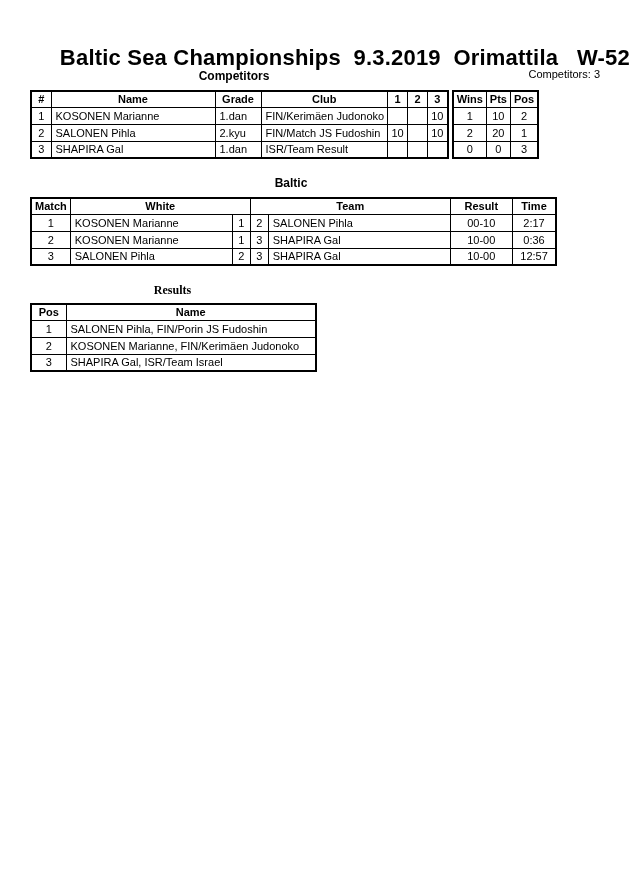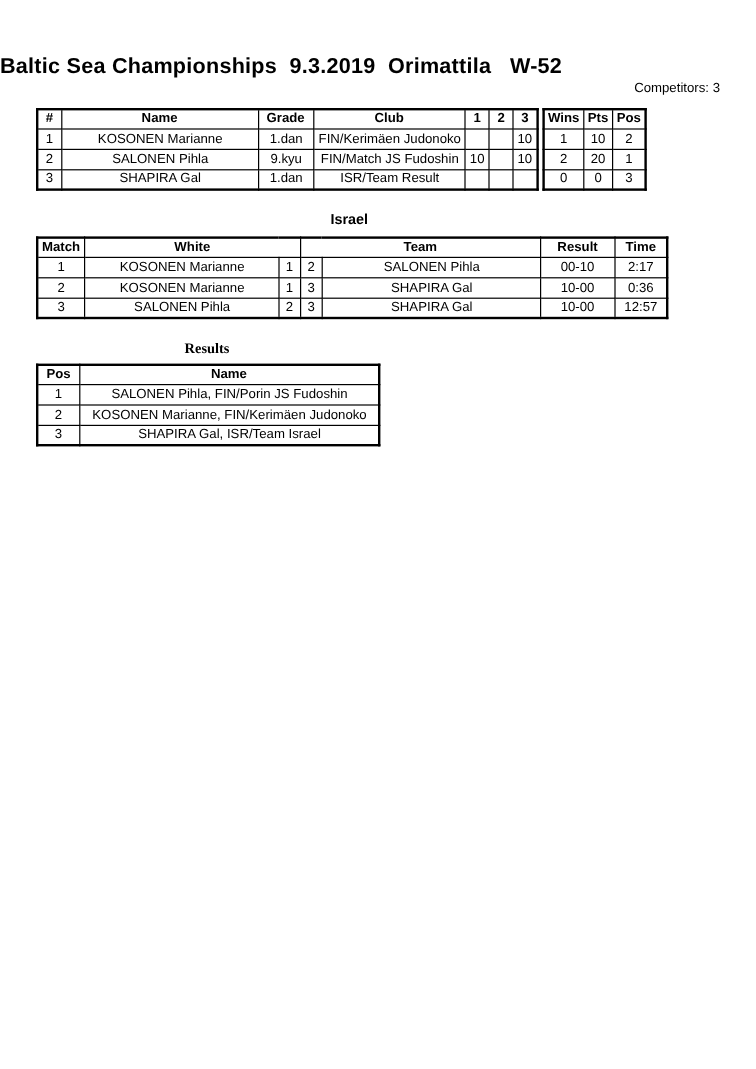--- a/index.html
+++ b/index.html
@@ -7,21 +7,21 @@
   body {
     width:630px; height:891px;
     font-family:"Liberation Sans", sans-serif;
     color:#000;
     overflow:hidden;
   }
   .page { position:relative; width:630px; height:891px; background:#fff; }
 
   .doc-title {
     position:absolute; top:45px; left:0; width:630px;
-    text-align:left; font-size:18px; font-weight:bold;
+    text-align:right; font-size:22px; font-weight:bold;
     white-space:pre; letter-spacing:0.2px;
   }
   .comp-count {
     position:absolute; top:68px; right:30px;
     font-size:11px;
   }
   .section-title {
     position:absolute; font-size:12px; font-weight:bold; text-align:center;
   }
   #competitors-title { top:69px; left:30px; width:408px; }
@@ -35,31 +35,32 @@
 
   table { border-collapse:collapse; border:2px solid #000; table-layout:fixed; background:#fff; }
   th, td {
     border:1px solid #000;
     font-size:11px; height:17px;
     padding:0 3px;
     vertical-align:middle;
     overflow:hidden; white-space:nowrap;
   }
   th { font-weight:bold; text-align:center; height:16px; }
-  td.l { text-align:center; padding-left:4px; }
+  td.l { text-align:left; padding-left:4px; }
   td.c { text-align:center; }
 </style>
 </head>
 <body>
 
 <div class="page">
 
   <div class="doc-title">Baltic Sea Championships  9.3.2019  Orimattila   W-52</div>
   <div class="comp-count">Competitors: 3</div>
 
+  <div class="section-title" id="competitors-title">Competitors</div>
 
   <div class="tbl-wrap" id="competitors-wrap">
     <table>
       <colgroup>
         <col style="width:20px">
           <col style="width:164px">
           <col style="width:46px">
           <col style="width:124px">
           <col style="width:20px">
           <col style="width:20px">
@@ -82,21 +83,21 @@
           <td class="l">KOSONEN Marianne</td>
           <td class="l">1.dan</td>
           <td class="l">FIN/Kerimäen Judonoko</td>
           <td class="c"></td>
           <td class="c"></td>
           <td class="c">10</td>
         </tr>
         <tr>
           <td class="c">2</td>
           <td class="l">SALONEN Pihla</td>
-          <td class="l">9.kyu</td>
+          <td class="l">2.kyu</td>
           <td class="l">FIN/Match JS Fudoshin</td>
           <td class="c">10</td>
           <td class="c"></td>
           <td class="c">10</td>
         </tr>
         <tr>
           <td class="c">3</td>
           <td class="l">SHAPIRA Gal</td>
           <td class="l">1.dan</td>
           <td class="l">ISR/Team Result</td>
@@ -133,21 +134,21 @@
         </tr>
         <tr>
           <td class="c">0</td>
           <td class="c">0</td>
           <td class="c">3</td>
         </tr>
       </tbody>
     </table>
   </div>
 
-  <div class="section-title" id="matches-title">Israel</div>
+  <div class="section-title" id="matches-title">Baltic</div>
 
   <div class="tbl-wrap" id="matches-wrap">
     <table>
       <colgroup>
         <col style="width:38px">
           <col style="width:162px">
           <col style="width:18px">
           <col style="width:18px">
           <col style="width:182px">
           <col style="width:62px">

